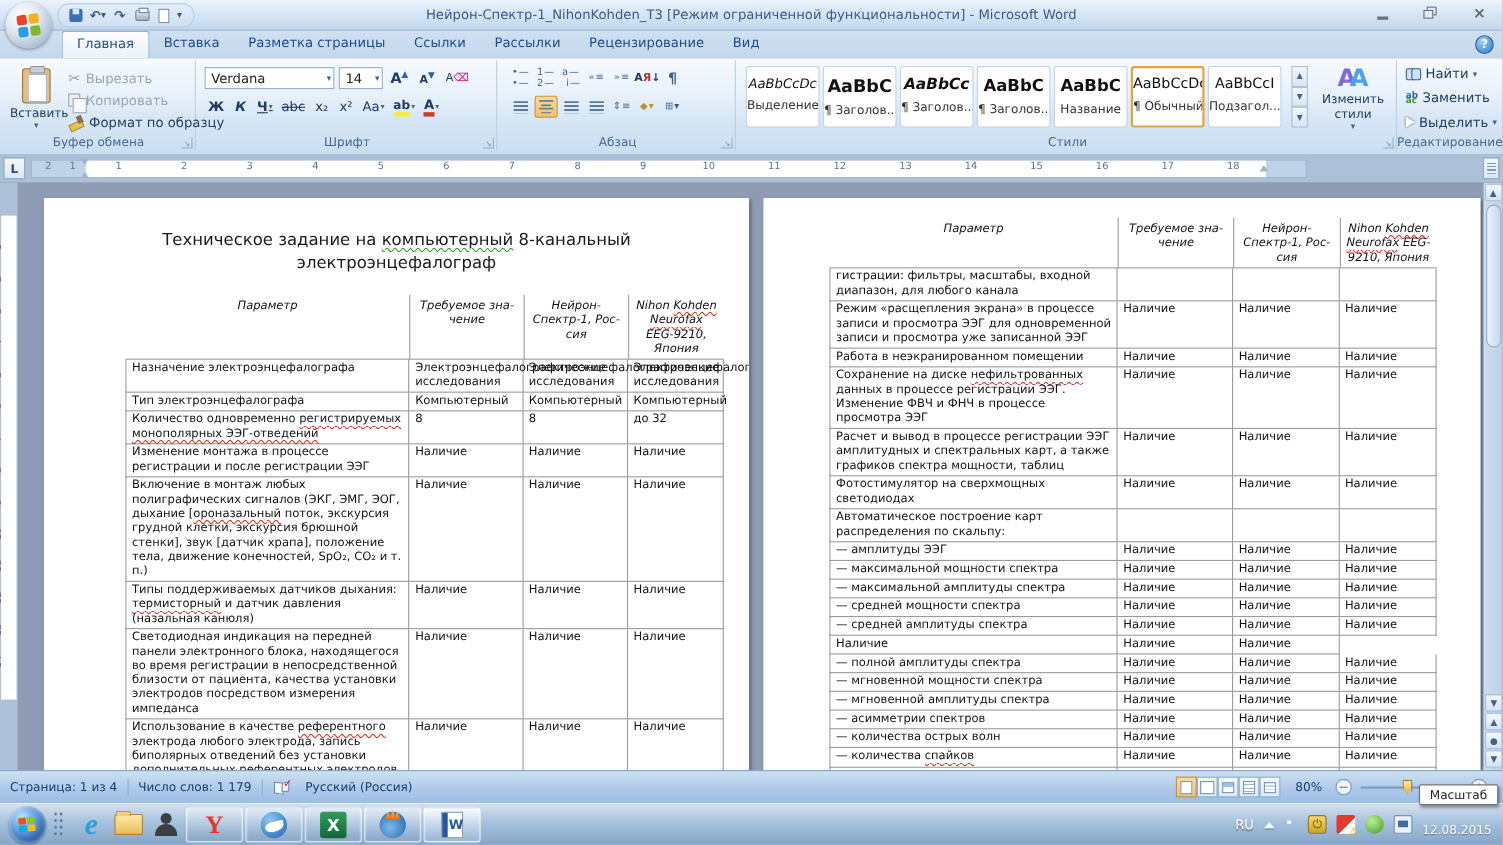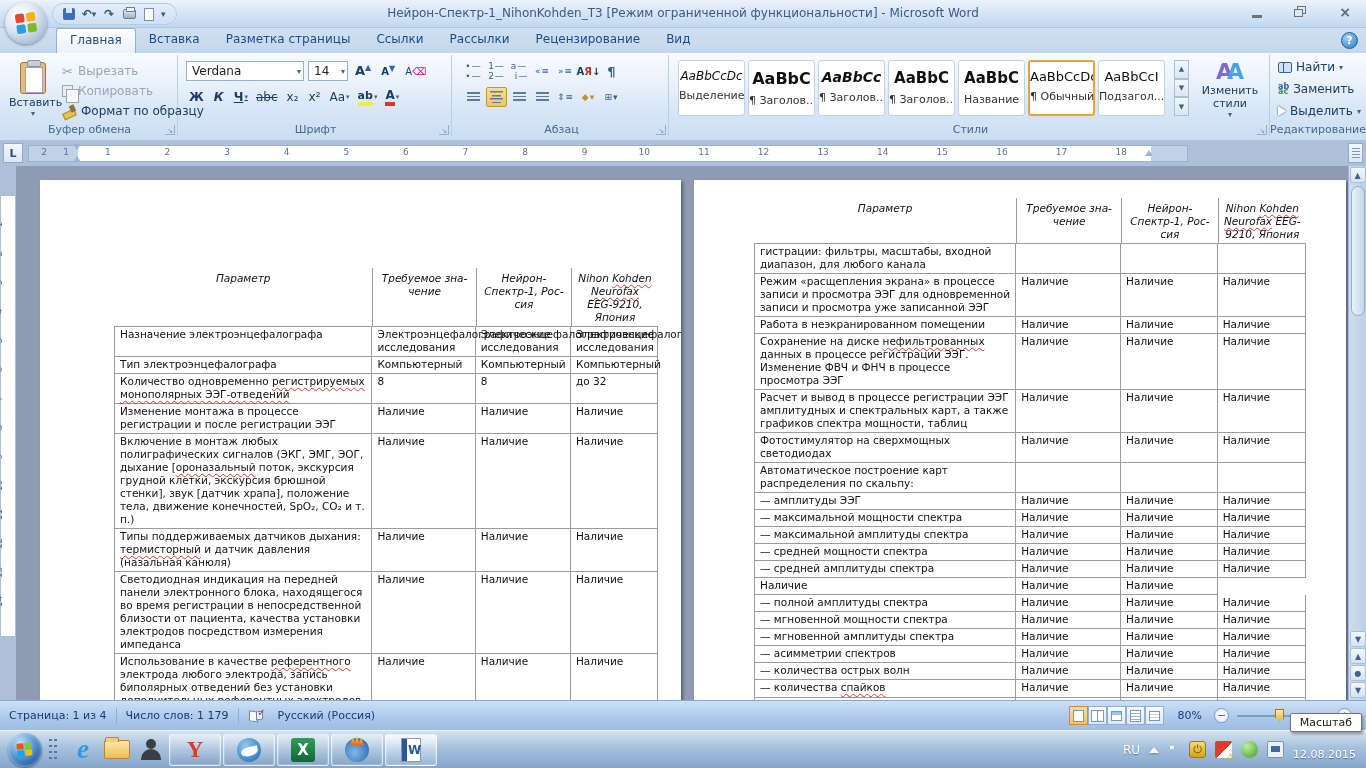--- a/index.html
+++ b/index.html
@@ -563,20 +563,21 @@
           <span>9</span>
           <span>10</span>
           <span>11</span>
           <span>12</span>
           <span>13</span>
           <span>14</span>
         </div>
     </div>
 
     <div class="page page1">
+      <div class="doc-title spellable">Техническое задание на <span class="sq-g">компьютерный</span> 8-канальный электроэнцефалограф</div>
       <div class="dtable t1">
         <div class="throw">
             <div class="tcell spellable">Параметр</div>
             <div class="tcell spellable">Требуемое зна-чение</div>
             <div class="tcell spellable">Нейрон-Спектр-1, Рос-сия</div>
             <div class="tcell spellable">Nihon <span class="sq-r">Kohden</span> <span class="sq-r">Neurofax</span> EEG-9210, Япония</div>
           </div>
         <div>
             <div class="trow">
               <div class="tcell spellable">Назначение электроэнцефалографа</div>

